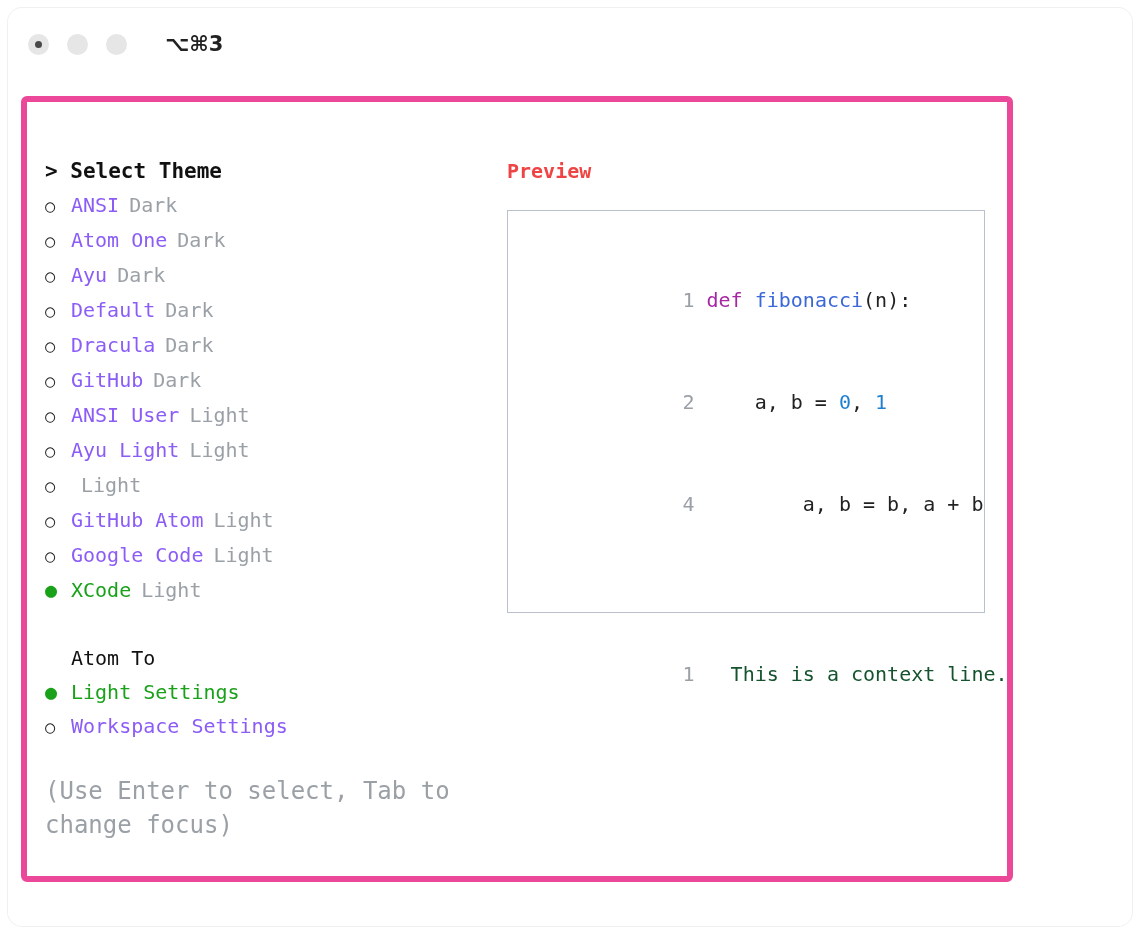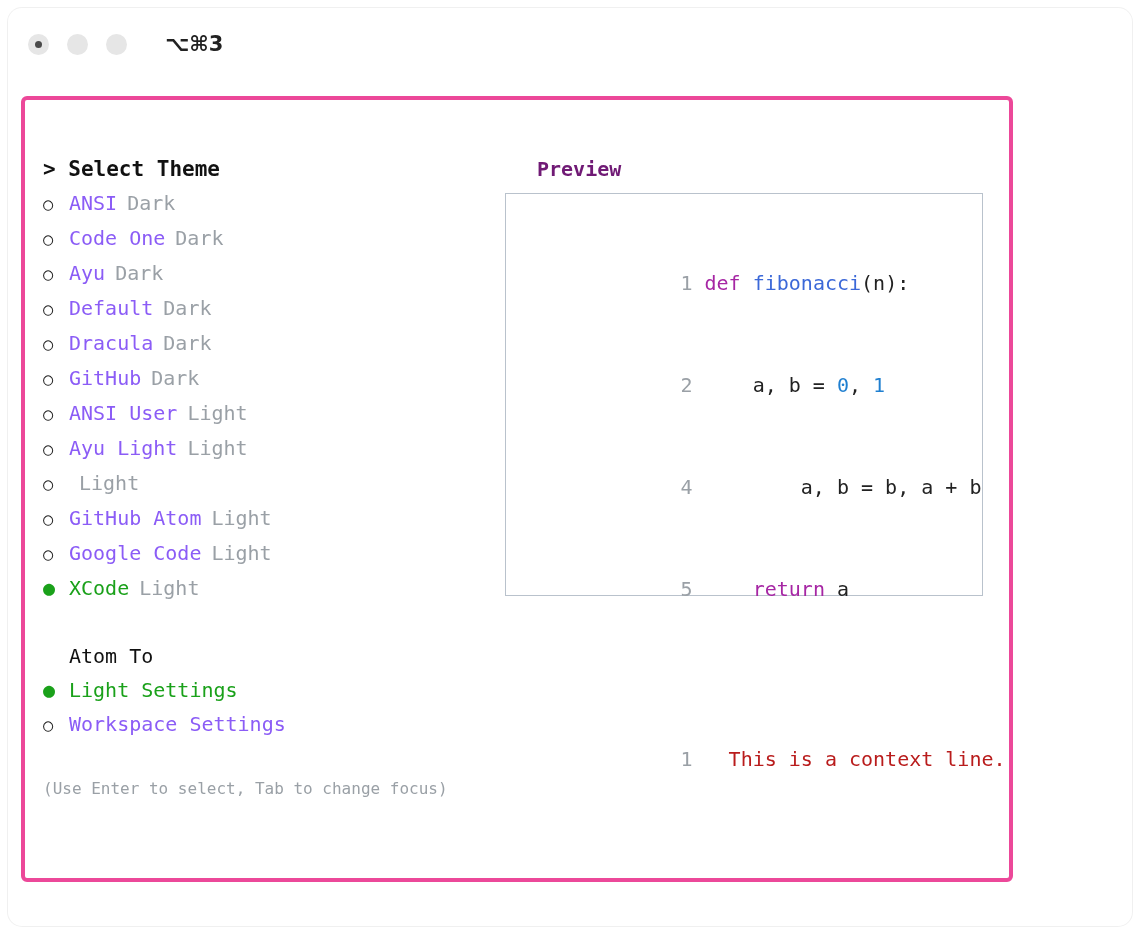--- a/index.html
+++ b/index.html
@@ -62,21 +62,21 @@
     font-weight: bold;
     color: #222222;
     letter-spacing: 0px;
   }
   .panel {
     position: absolute;
     left: 13px;
     top: 88px;
     width: 992px;
     height: 786px;
-    border: 4px solid #ec4899;
+    border: 6px solid #ec4899;
     border-radius: 6px;
     box-sizing: border-box;
     background: #ffffff;
   }
   .panel-inner {
     position: relative;
     width: 100%;
     height: 100%;
   }
   .col-left {
@@ -135,36 +135,35 @@
   }
   .apply-heading {
     font-size: 20px;
     color: #111111;
     padding-left: 26px;
     line-height: 34px;
     white-space: pre;
   }
   .hint {
     margin-top: 30px;
-    font-size: 16px;
+    font-size: 24px;
     color: #9aa0a6;
     line-height: 34px;
     width: 420px;
     white-space: pre-wrap;
   }
   .preview-heading {
     font-size: 20px;
     font-weight: bold;
-    color: #701a75;
-    line-height: 34px;
-    white-space: pre;
-    margin-left: 32px;
+    color: #ef4444;
+    line-height: 34px;
+    white-space: pre;
   }
   .preview-box {
-    margin-top: 7px;
+    margin-top: 22px;
     width: 478px;
     height: 403px;
     border: 1px solid #b9c2cc;
     box-sizing: border-box;
     padding: 38px 20px 23px 20px;
   }
   .code-line {
     font-size: 20px;
     line-height: 34px;
     white-space: pre;
@@ -174,21 +173,21 @@
     display: inline-block;
     width: 22px;
     text-align: right;
     margin-right: 12px;
   }
   .kw { color: #a626a4; }
   .fn { color: #3b68d8; }
   .num { color: #1f7fd0; }
   .plain { color: #222222; }
   .blank-line { height: 34px; }
-  .ctx { color: #b91c1c; }
+  .ctx { color: #14532d; }
 </style>
 </head>
 <body>
 
 <div class="window">
 
   <div class="titlebar">
     <div class="dots">
       <div class="dot active"></div>
       <div class="dot"></div>
@@ -206,21 +205,21 @@
         <div class="list">
 
           <div class="row">
             <span class="marker">○</span>
             <span class="label">ANSI</span>
             <span class="variant">Dark</span>
           </div>
 
           <div class="row">
             <span class="marker">○</span>
-            <span class="label">Code One</span>
+            <span class="label">Atom One</span>
             <span class="variant">Dark</span>
           </div>
 
           <div class="row">
             <span class="marker">○</span>
             <span class="label">Ayu</span>
             <span class="variant">Dark</span>
           </div>
 
           <div class="row">
@@ -307,23 +306,20 @@
 
           <div class="code-line">
             <span class="ln">2</span><span class="plain">    a, b = </span><span class="num">0</span><span class="plain">, </span><span class="num">1</span>
           </div>
 
 
           <div class="code-line">
             <span class="ln">4</span><span class="plain">        a, b = b, a + b</span>
           </div>
 
-          <div class="code-line">
-            <span class="ln">5</span><span class="plain">    </span><span class="kw">return </span><span class="plain">a</span>
-          </div>
 
           <div class="blank-line"></div>
           <div class="blank-line"></div>
 
           <div class="code-line">
             <span class="ln">1</span><span class="ctx"> </span><span class="ctx"> This is a context line.</span>
           </div>
 
           <div class="code-line">
             

